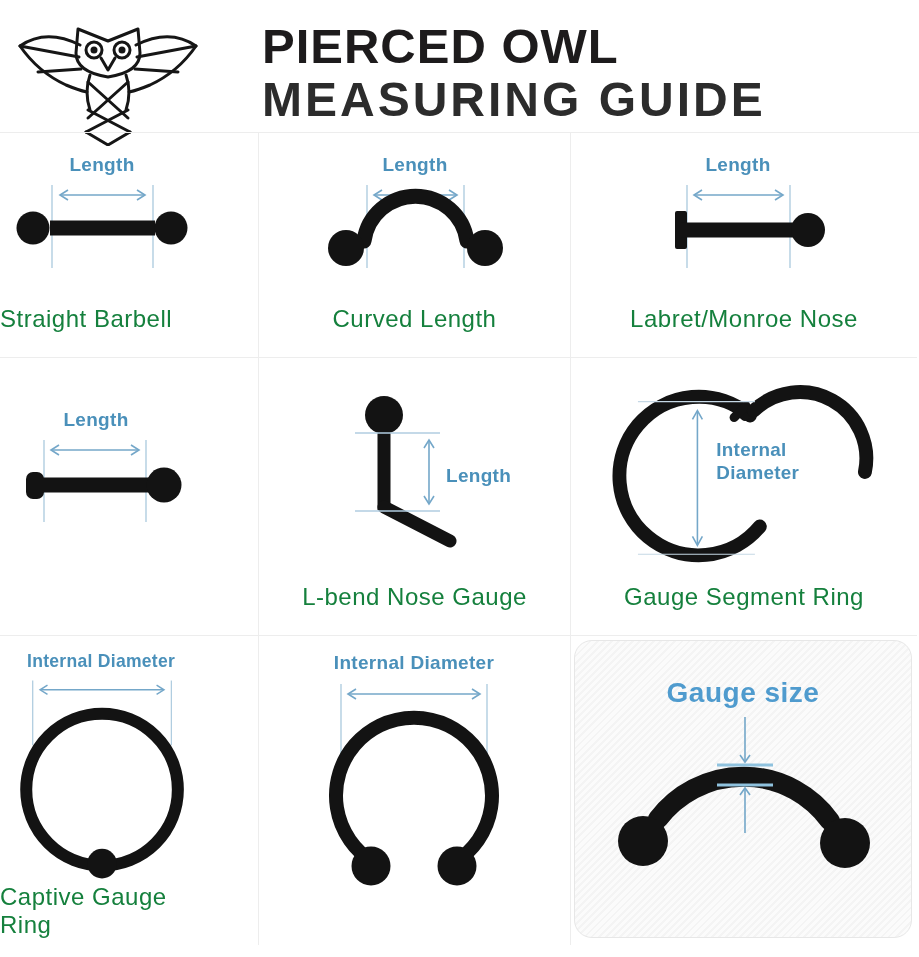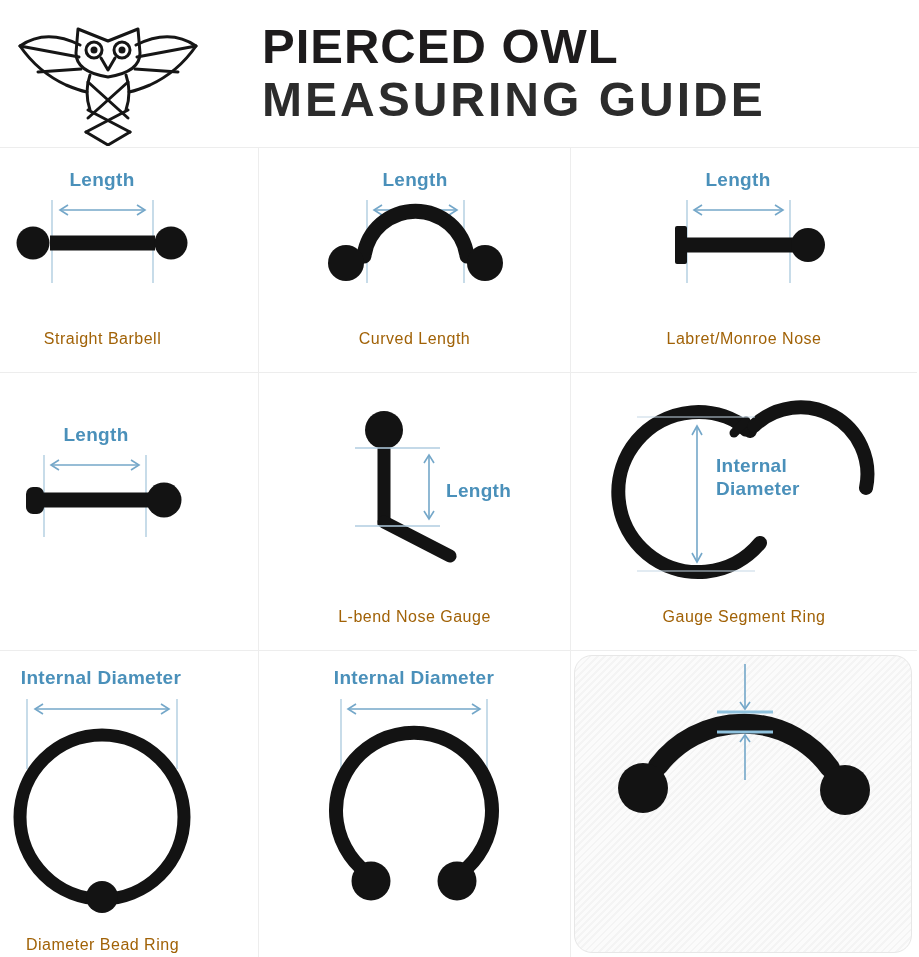--- a/index.html
+++ b/index.html
@@ -7,32 +7,32 @@
        font-family:"Liberation Sans",sans-serif;}
 
   
   .header{position:absolute;top:16px;left:0;width:919px;height:145px;display:flex;align-items:flex-start;}
   .logo-wrap{margin:4px 0 0 18px;width:180px;height:126px;flex:0 0 auto;}
   .titles{margin:6px 0 0 64px;}
   .brand{font-size:49px;font-weight:900;letter-spacing:1px;color:#1d1b1c;line-height:1.02;}
   .guide{font-size:48px;font-weight:700;letter-spacing:3px;color:#2c2c2c;line-height:1.0;margin-top:4px;}
 
   
-  .board{position:absolute;top:147px;left:0;width:919px;height:764px;
+  .board{position:absolute;top:132px;left:0;width:919px;height:764px;
          border-top:1px solid #ededed;box-sizing:border-box;
          display:grid;grid-template-columns:259px 312px 346px;grid-template-rows:225px 278px 309px;}
   .cell{box-sizing:border-box;display:flex;flex-direction:column;align-items:center;
         justify-content:space-between;padding-top:2px;}
   .cell.bR{border-right:1px solid #ededed;}
   .cell.bB{border-bottom:1px solid #ededed;}
   .cell.col1{align-items:flex-start;}
   .cell.col1 .caption, .cell.col1 svg.diagram{margin-left:0;}
   .cell.col1 .caption{width:205px;}
-  .caption{font-size:16px;font-weight:300;letter-spacing:0.5px;color:#a16207;
-           text-align:center;margin-bottom:24px;}
+  .caption{font-size:24px;font-weight:300;letter-spacing:0.5px;color:#15803d;
+           margin-bottom:24px;}
   .row3 .caption{margin-bottom:6px;}
 
   svg.diagram{display:block;}
   svg text{font-family:"Liberation Sans",sans-serif;font-weight:bold;font-size:19px;
            fill:#4a90ba;letter-spacing:0.3px;}
   .ink{stroke:#131313;}
   .inkfill{fill:#131313;}
   .guideline{stroke:#b0cde0;stroke-width:1.4;}
   .guideline2{stroke:#c5d8e5;stroke-width:1.2;}
   .arrow{stroke:#74a7c9;stroke-width:1.6;fill:none;}
@@ -177,39 +177,40 @@
     <svg class="diagram" width="205" height="265" viewBox="0 0 205 265">
       <text x="101" y="31" text-anchor="middle">Internal Diameter</text>
       <line class="guideline" x1="27" y1="46" x2="27" y2="116"></line>
       <line class="guideline" x1="177" y1="46" x2="177" y2="116"></line>
       <line class="arrow" x1="36" y1="56" x2="168" y2="56"></line>
       <polyline class="arrow" points="43,51 35,56 43,61"></polyline>
       <polyline class="arrow" points="161,51 169,56 161,61"></polyline>
       <circle class="ink" cx="102" cy="164" r="82" fill="none" stroke-width="13"></circle>
       <circle class="inkfill" cx="102" cy="244" r="16"></circle>
     </svg>
-    <div class="caption">Diameter Bead Ring</div>
+    <div class="caption">Captive Gauge Ring</div>
   </div>
 
   <div class="cell row3 bR">
     <svg class="diagram" width="312" height="265" viewBox="0 0 312 265">
       <text x="155" y="31" text-anchor="middle">Internal Diameter</text>
       <line class="guideline" x1="82" y1="46" x2="82" y2="116"></line>
       <line class="guideline" x1="228" y1="46" x2="228" y2="116"></line>
       <line class="arrow" x1="90" y1="56" x2="220" y2="56"></line>
       <polyline class="arrow" points="97,51 89,56 97,61"></polyline>
       <polyline class="arrow" points="213,51 221,56 213,61"></polyline>
       <path class="ink" d="M 114 224 A 78 78 0 1 1 196 224" fill="none" stroke-width="14" stroke-linecap="round"></path>
       <circle class="inkfill" cx="112" cy="228" r="19.5"></circle>
       <circle class="inkfill" cx="198" cy="228" r="19.5"></circle>
     </svg>
   </div>
 
   <div class="cell row3" style="padding-top:0;">
     <div class="gauge-panel">
+      <div class="gauge-title">Gauge size</div>
       <svg class="diagram" width="340" height="192" viewBox="0 0 340 192">
         <line class="arrow" x1="172" y1="8" x2="172" y2="52"></line>
         <polyline class="arrow" points="167,46 172,53 177,46"></polyline>
         <line class="arrow" x1="172" y1="124" x2="172" y2="80"></line>
         <polyline class="arrow" points="167,86 172,79 177,86"></polyline>
         <path class="ink" d="M 85 110 A 107 107 0 0 1 257 112" fill="none" stroke-width="20" stroke-linecap="round"></path>
         <line class="tick" x1="144" y1="56" x2="200" y2="56"></line>
         <line class="tick" x1="144" y1="76" x2="200" y2="76"></line>
         <circle class="inkfill" cx="70" cy="132" r="25"></circle>
         <circle class="inkfill" cx="272" cy="134" r="25"></circle>

